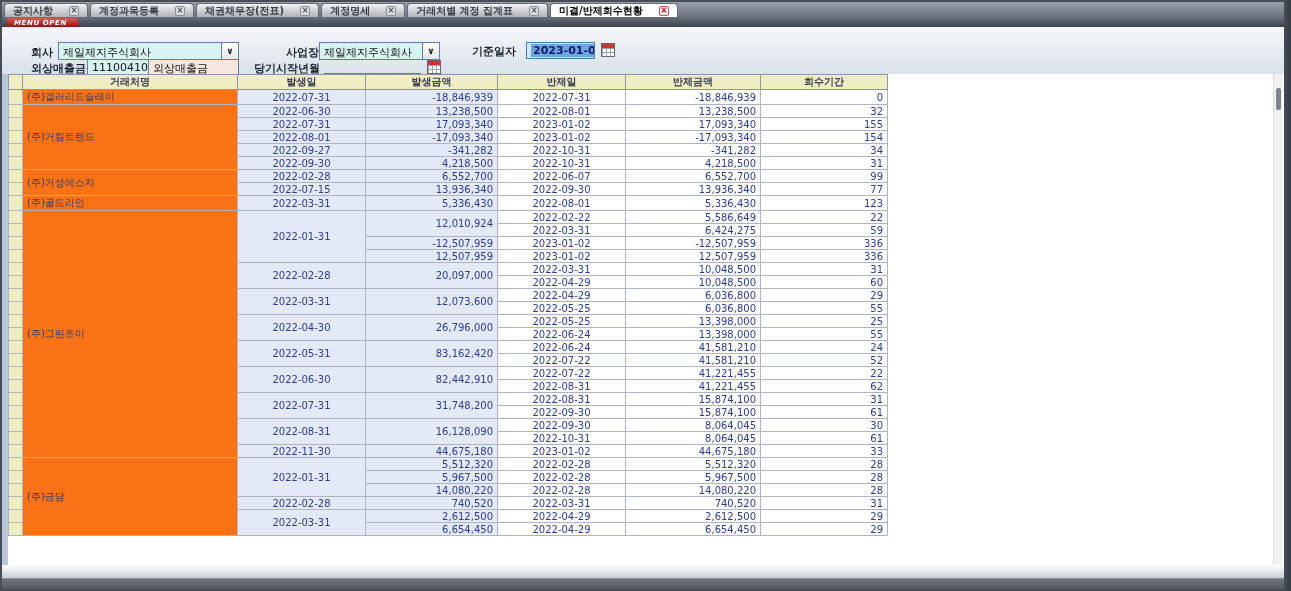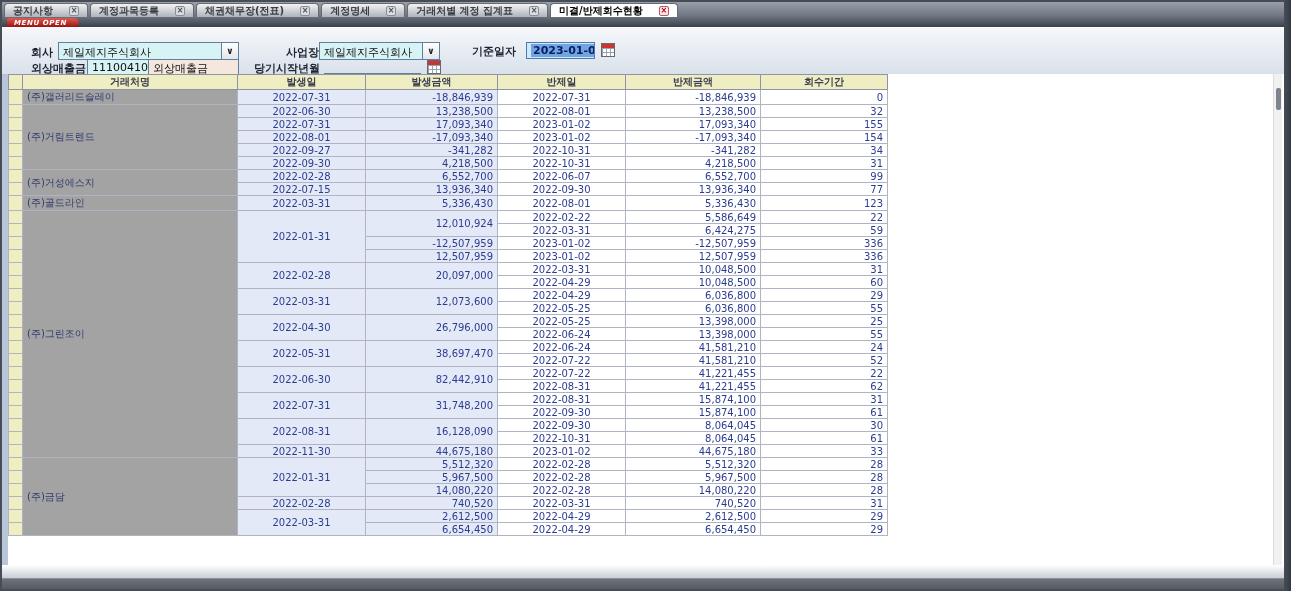--- a/index.html
+++ b/index.html
@@ -55,21 +55,21 @@
   
   .grid-area{position:absolute;top:74px;left:2px;right:7px;height:491px;background:#fff;overflow:hidden;}
   .left-strip{position:absolute;left:0;top:0;bottom:0;width:6px;background:#b9c6da;}
   table.grid{position:absolute;left:6px;top:0;border-collapse:collapse;table-layout:fixed;
     font-size:10px;color:#2b3c8f;}
   table.grid th{background:#efeec2;border:1px solid #9094a2;font-weight:bold;color:#3a3d52;
     height:13px;padding:0 3px;font-size:10px;}
   table.grid td{border:1px solid #b0b4c2;height:13px;padding:0 4px;overflow:hidden;
     white-space:nowrap;vertical-align:middle;}
   td.rowhead{background:#efeec2;border-color:#9b9fae;}
-  td.name{text-align:left;background:#a3a3a3;color:#323b6e;}
+  td.name{text-align:left;background:#f97316;color:#323b6e;}
   td.date{text-align:center;background:#e4e9f8;}
   td.amt{text-align:right;background:#e4e9f8;}
   td.rdate{text-align:center;background:#fff;border-left:1px solid #8d93a4;}
   td.ramt{text-align:right;background:#fff;}
   td.days{text-align:right;background:#fff;}
   .vscroll{position:absolute;right:2px;top:0;bottom:0;width:9px;background:#f1f1f2;
     border-left:1px solid #dcdcdf;}
   .vscroll-thumb{position:absolute;left:2px;top:14px;width:5px;height:22px;background:#7e848d;border-radius:2px;}
 
   
@@ -308,21 +308,21 @@
           </tr>
           <tr>
             <td class="rowhead"></td>
             <td class="rdate">2022-06-24</td>
             <td class="ramt">13,398,000</td>
             <td class="days">55</td>
           </tr>
           <tr>
             <td class="rowhead"></td>
             <td class="date" rowspan="2">2022-05-31</td>
-            <td class="amt" rowspan="2">38,697,470</td>
+            <td class="amt" rowspan="2">83,162,420</td>
             <td class="rdate">2022-06-24</td>
             <td class="ramt">41,581,210</td>
             <td class="days">24</td>
           </tr>
           <tr>
             <td class="rowhead"></td>
             <td class="rdate">2022-07-22</td>
             <td class="ramt">41,581,210</td>
             <td class="days">52</td>
           </tr>

